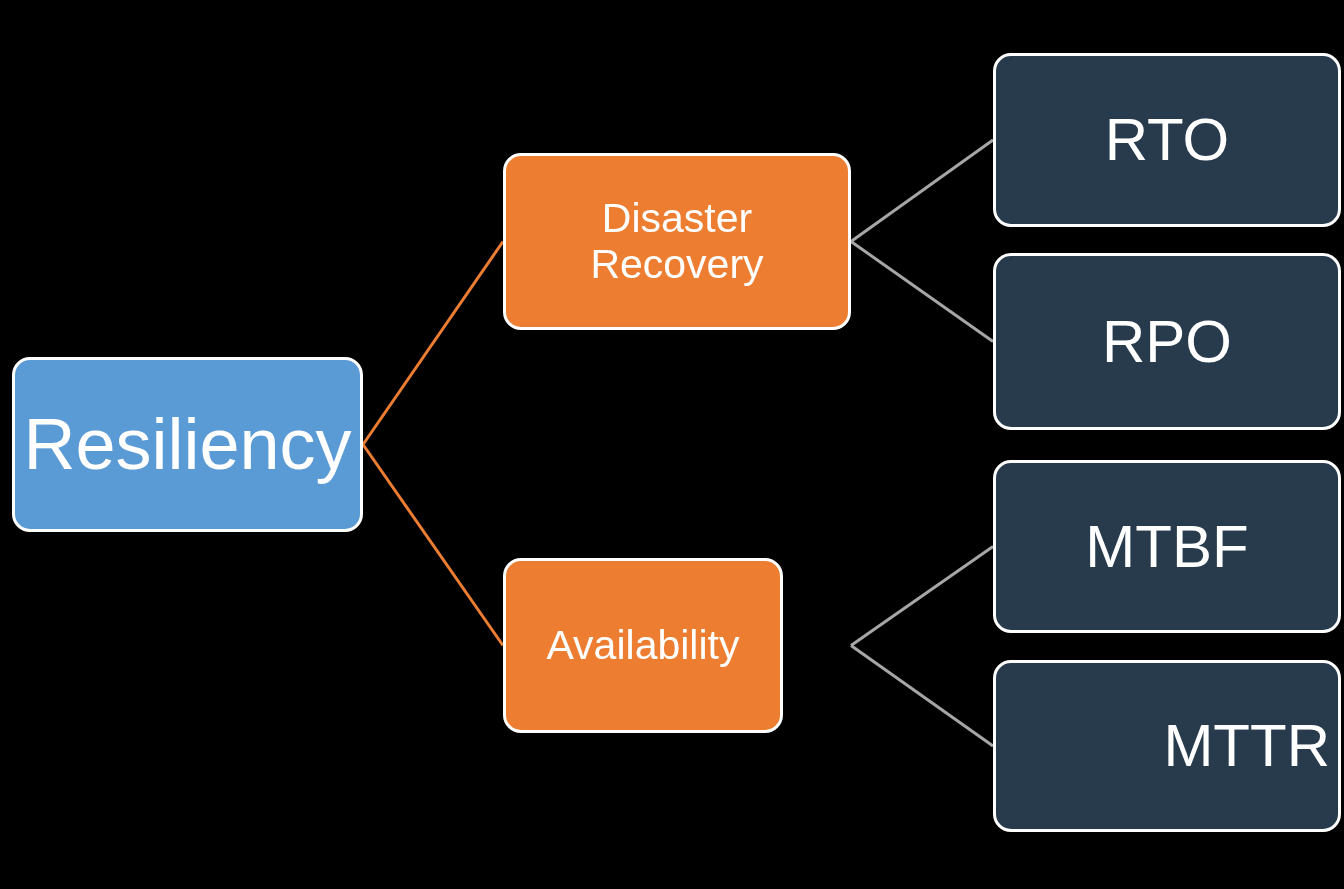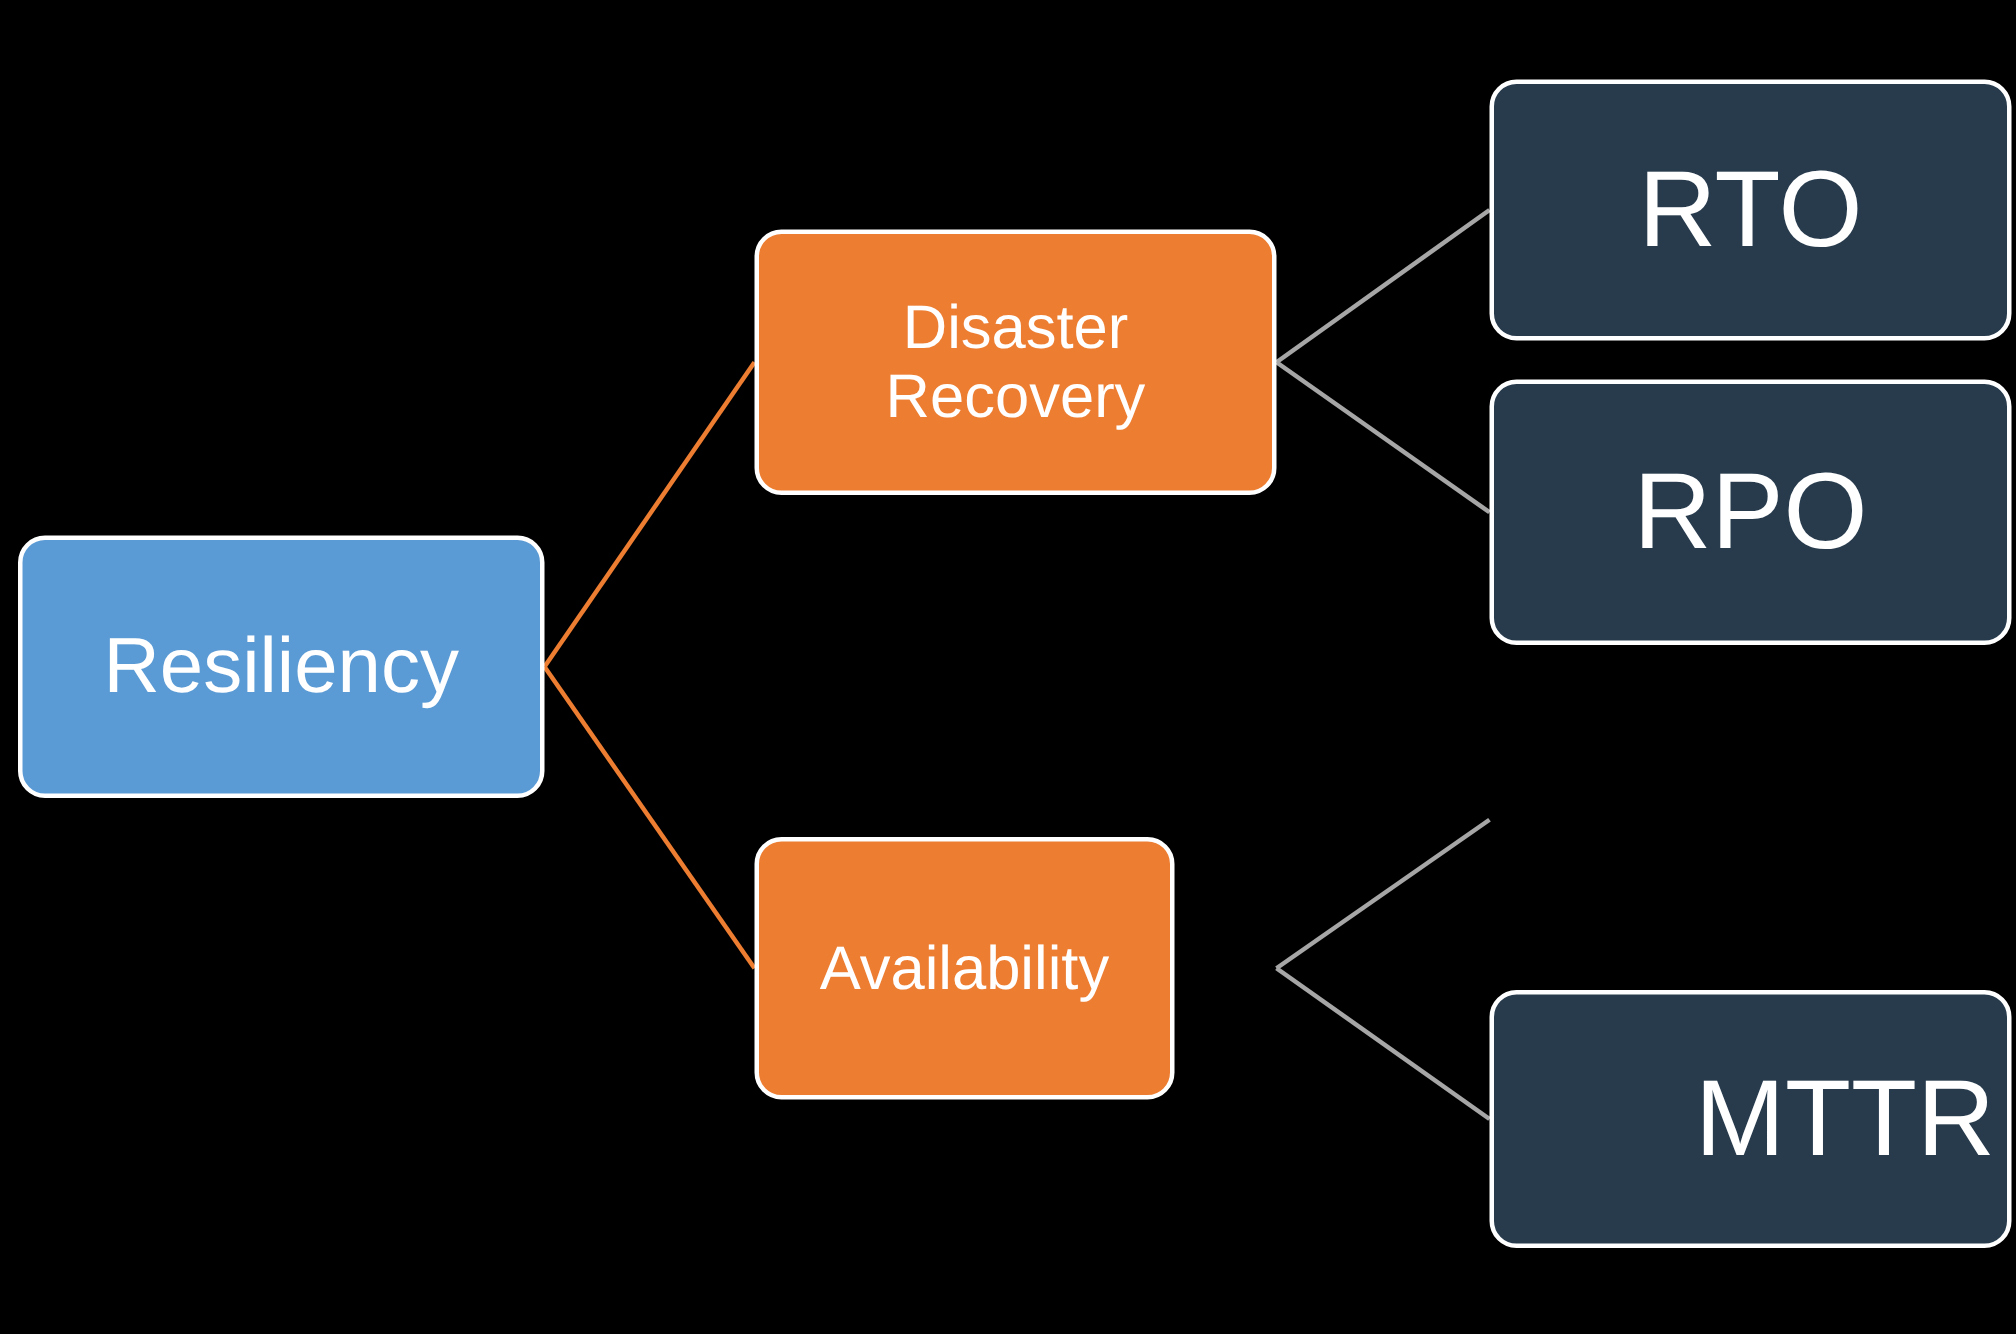--- a/index.html
+++ b/index.html
@@ -29,23 +29,23 @@
   .connectors line.leaf{stroke:var(--leaf-connector);}
   .node{
     position:absolute;box-sizing:border-box;
     border:3px solid var(--node-border);
     border-radius:18px;
     display:flex;align-items:center;justify-content:center;
     text-align:center;color:var(--text);
     line-height:1.12;
     padding:0 8px;
   }
-  .node.root{background:var(--root-fill);font-size:52px;}
+  .node.root{background:var(--root-fill);font-size:72px;}
   .node.branch{background:var(--branch-fill);font-size:41px;}
-  .node.leaf{background:var(--leaf-fill);font-size:72px;}
+  .node.leaf{background:var(--leaf-fill);font-size:60px;}
 
   #node-resiliency{left:12px;top:357px;width:351px;height:175px;}
   #node-disaster-recovery{left:503px;top:153px;width:348px;height:177px;}
   #node-availability{left:503px;top:558px;width:280px;height:175px;}
   #node-rto{left:993px;top:53px;width:348px;height:174px;}
   #node-rpo{left:993px;top:253px;width:348px;height:177px;}
   #node-mtbf{left:993px;top:460px;width:348px;height:173px;}
   #node-mttr{left:993px;top:660px;width:348px;height:172px;justify-content:flex-end;}
 </style>
 </head>
@@ -75,18 +75,21 @@
   </div>
 
   <div class="node leaf" id="node-rto">
     <span>RTO</span>
   </div>
 
   <div class="node leaf" id="node-rpo">
     <span>RPO</span>
   </div>
 
+  <div class="node leaf" id="node-mtbf">
+    <span>MTBF</span>
+  </div>
 
   <div class="node leaf" id="node-mttr">
     <span>MTTR</span>
   </div>
 
 </div>
 
 </body></html>

